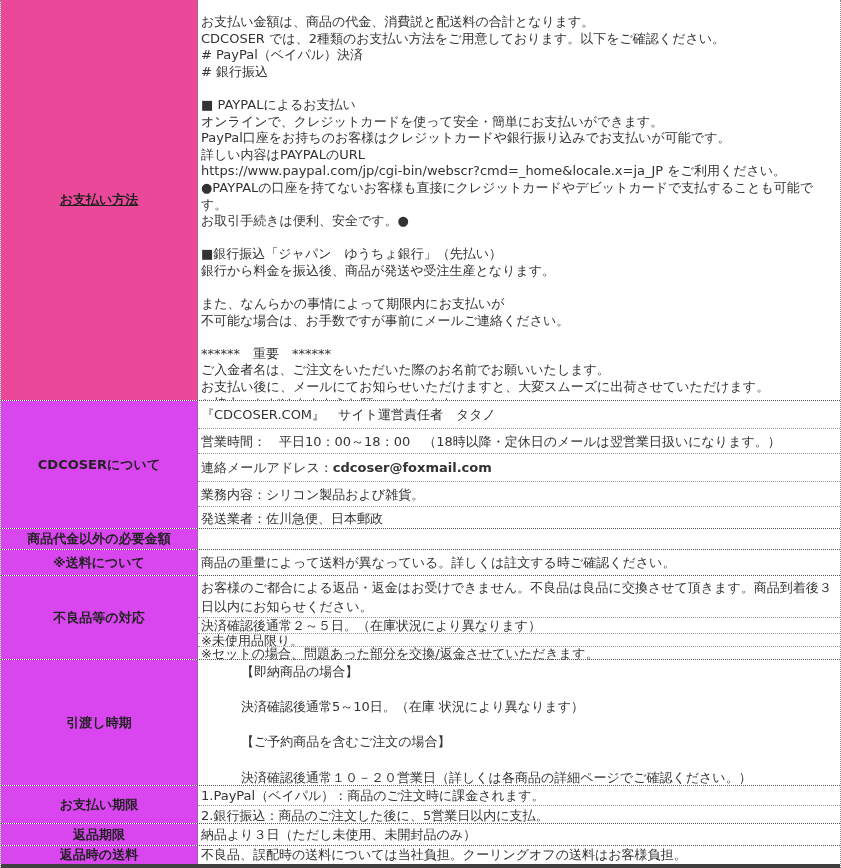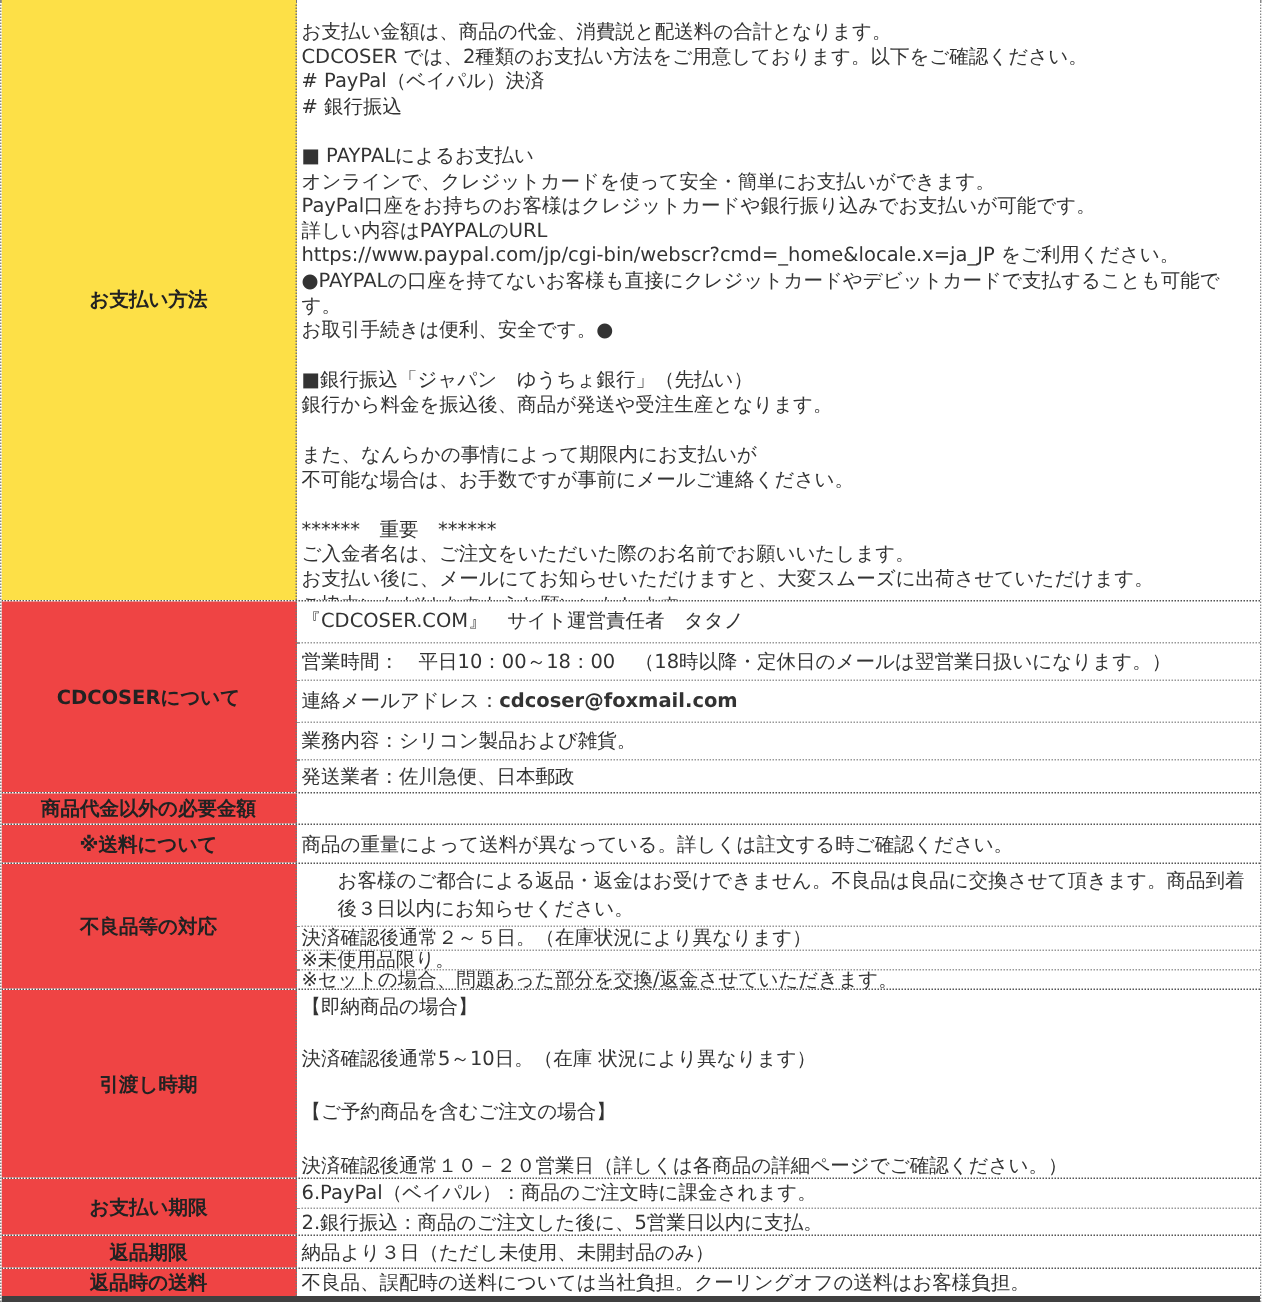--- a/index.html
+++ b/index.html
@@ -20,69 +20,70 @@
   }
   .row {
     display: flex;
     width: 100%;
     flex: 0 0 auto;
   }
   .row.major { border-top: 1px dotted #555; }
   .hcell {
     width: 197px;
     flex: 0 0 197px;
-    background: #ef4444;
+    background: #d946ef;
     border-right: 1px dotted #777;
     display: flex;
     align-items: center;
     justify-content: center;
     text-align: center;
     font-weight: bold;
     color: #222;
     padding: 0 4px;
   }
-  .hcell.white { background: #fde047; }
+  .hcell.white { background: #ec4899; text-decoration: underline; }
   .ccell {
     flex: 1 1 auto;
     min-width: 0;
     display: flex;
     flex-direction: column;
     justify-content: center;
     padding: 1px 3px;
     word-break: break-all;
     overflow: hidden;
   }
   .pre { white-space: pre-wrap; }
   .payment-content {
     line-height: 16.6px;
     padding-top: 14px;
     justify-content: flex-start;
   }
   .delivery-content {
     line-height: 17.6px;
     justify-content: flex-start;
     padding-top: 3px;
+    margin-left: 40px;
   }
   .substack {
     flex: 1 1 auto;
     min-width: 0;
     display: flex;
     flex-direction: column;
   }
   .sub {
     display: flex;
     align-items: center;
     padding: 0 3px;
     word-break: break-all;
     overflow: hidden;
     line-height: 15px;
     flex: 0 0 auto;
   }
   .sub + .sub { border-top: 1px dotted #999; }
-  .sub.wrap2 { line-height: 19px; align-items: flex-start; padding-top: 2px; margin-left: 24px; }
+  .sub.wrap2 { line-height: 19px; align-items: flex-start; padding-top: 2px; }
   .bold { font-weight: bold; }
   .bottombar {
     width: 100%;
     height: 4px;
     flex: 0 0 4px;
     background: #404040;
   }
 </style>
 </head>
 <body>
@@ -170,21 +171,21 @@
 【ご予約商品を含むご注文の場合】
 
 決済確認後通常１０－２０営業日（詳しくは各商品の詳細ページでご確認ください。）</div>
   </div>
 
   <div class="row major" style="height:38px">
     <div class="hcell">
       <span>お支払い期限</span>
     </div>
     <div class="substack">
-      <div class="sub" style="height:19px">6.PayPal（ベイパル）：商品のご注文時に課金されます。</div>
+      <div class="sub" style="height:19px">1.PayPal（ベイパル）：商品のご注文時に課金されます。</div>
       <div class="sub" style="height:19px">2.銀行振込：商品のご注文した後に、5営業日以内に支払。</div>
     </div>
   </div>
 
   <div class="row major" style="height:22px">
     <div class="hcell">
       <span>返品期限</span>
     </div>
     <div class="ccell">納品より３日（ただし未使用、未開封品のみ）</div>
   </div>

